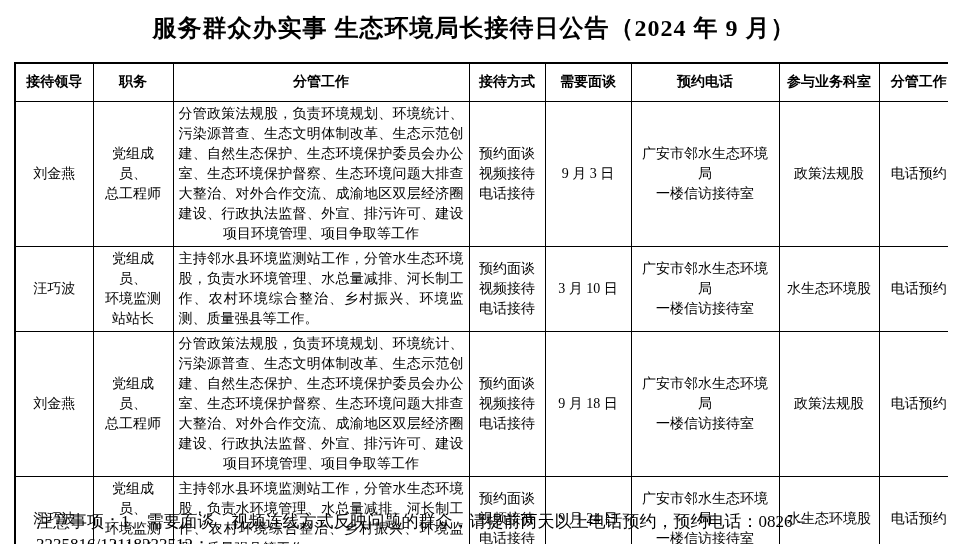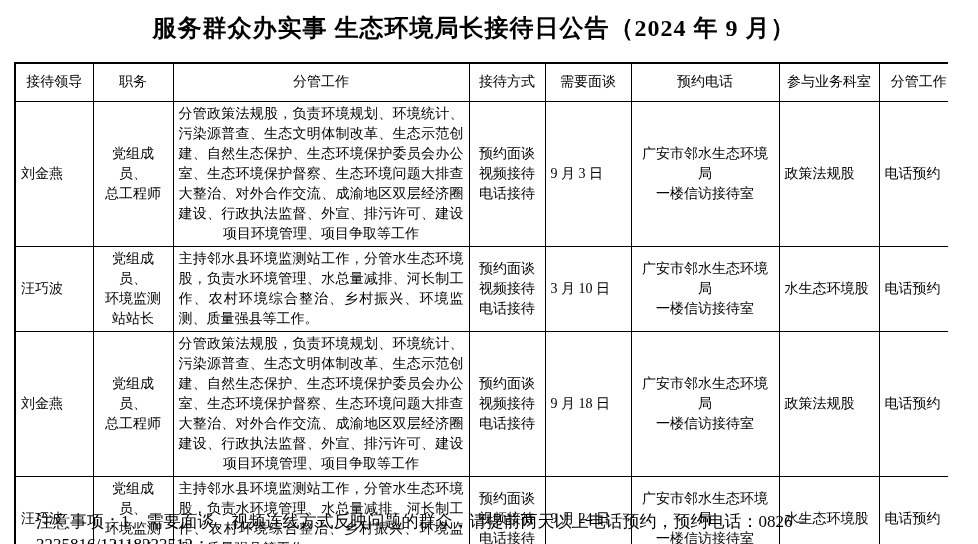--- a/index.html
+++ b/index.html
@@ -41,25 +41,25 @@
     padding: 2px 5px;
     font-size: 14px;
     line-height: 20px;
     color: #000000;
     font-weight: normal;
     vertical-align: middle;
     box-sizing: border-box;
     overflow: hidden;
   }
   table.reception th {
-    font-weight: normal;
+    font-weight: bold;
     text-align: center;
     height: 38px;
   }
-  td.c { text-align: left; margin-left: 33px; }
+  td.c { text-align: center; margin-left: 33px; }
   td.pre { white-space: pre-line; text-align: center; }
   td.duties {
     text-align: justify;
     font-size: 13px;
     line-height: 20.5px;
     padding: 2px 7px;
   }
   td.duties.center-last { text-align-last: center; }
   tr.r0 { height: 130px; }
   tr.r1 { height: 63px; }

